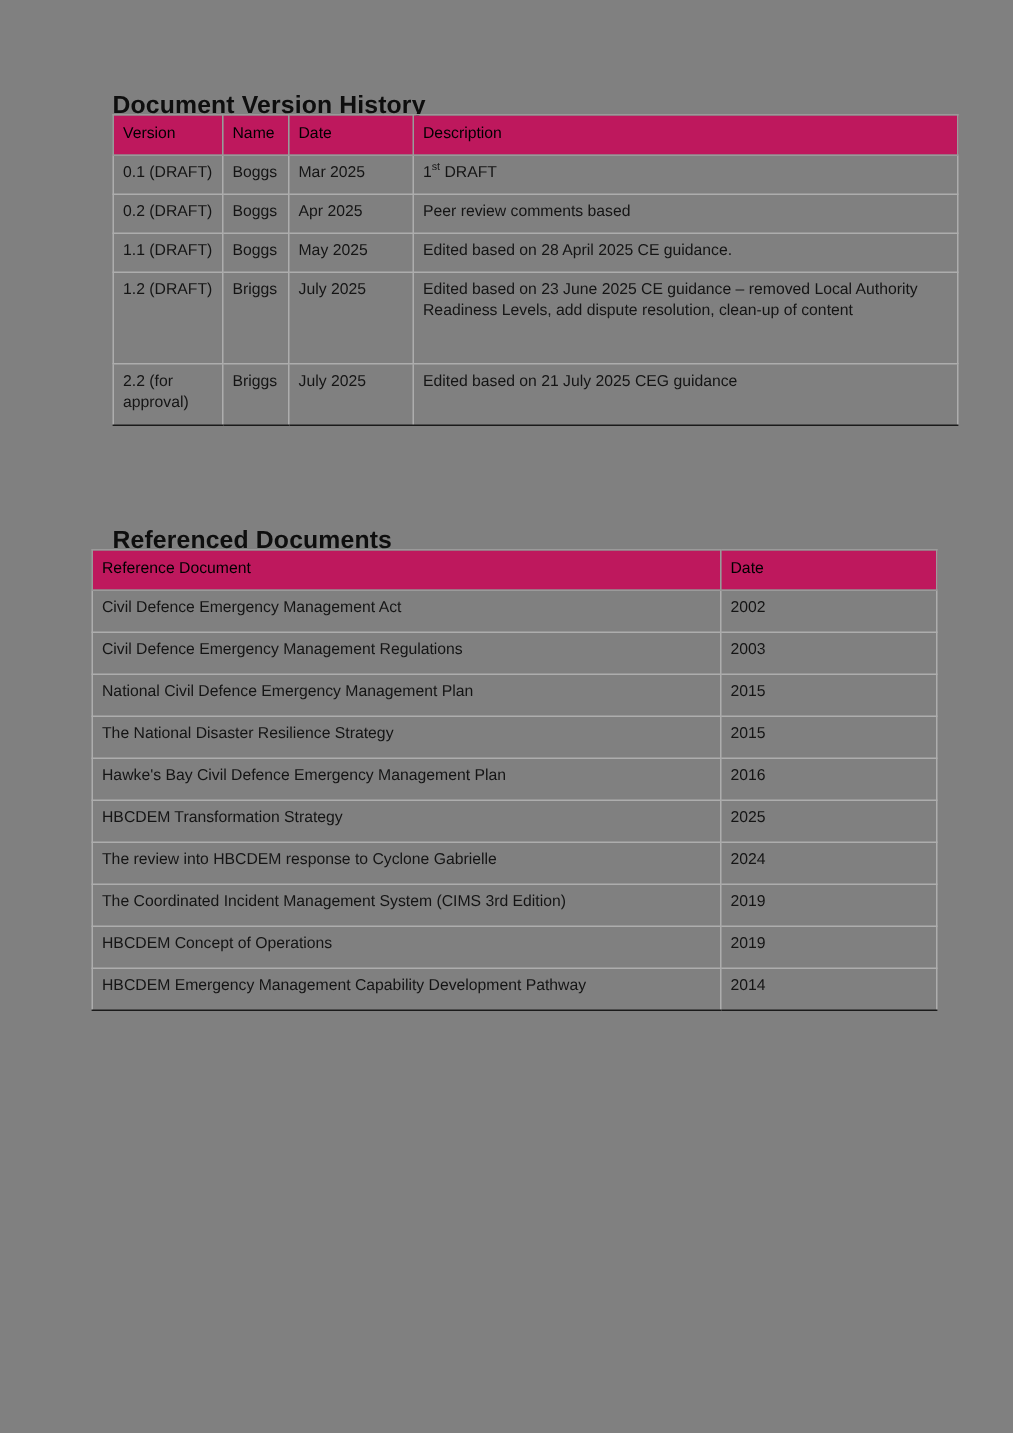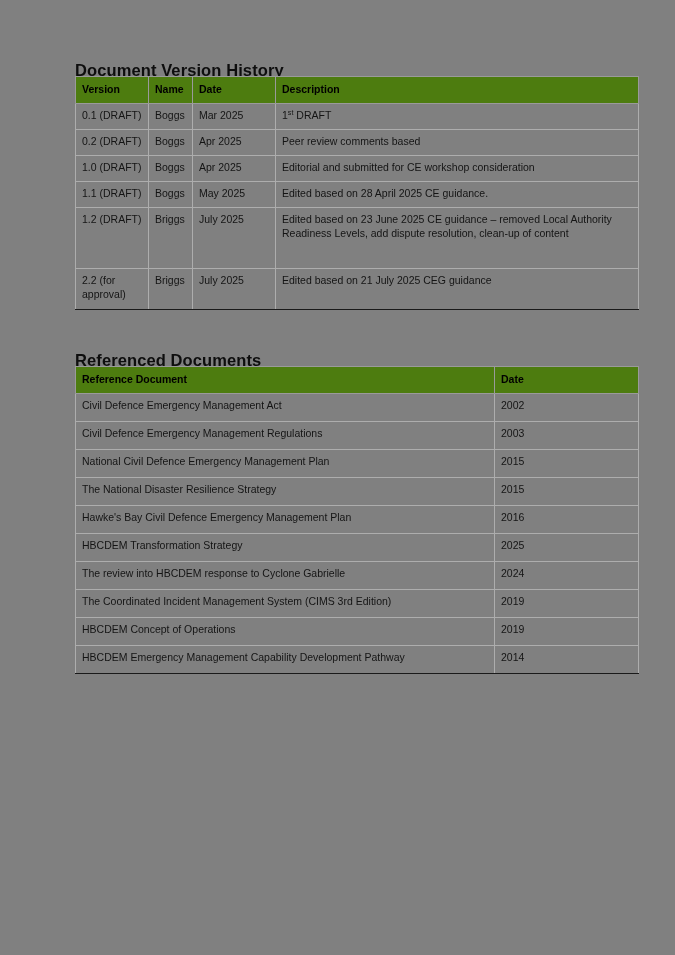--- a/index.html
+++ b/index.html
@@ -42,22 +42,22 @@
   table.doc-table th {
     border: 1px solid #adadad;
     padding: 5px 6px 5px 6px;
     vertical-align: top;
     text-align: left;
     font-weight: normal;
     line-height: 1.32;
     color: #141414;
   }
   table.doc-table thead th {
-    background: #4d7c0f;
-    font-weight: bold;
+    background: #be185d;
+    font-weight: normal;
     color: #000;
     border-color: #9a9a9a;
     padding-top: 6px;
     padding-bottom: 6px;
     font-size: 10.5px;
   }
   
   table.doc-table {
     border: 1px solid #1a1a1a;
   }
@@ -75,21 +75,21 @@
   #version-table col.c-name    { width: 44px; }
   #version-table col.c-date    { width: 83px; }
   #version-table col.c-desc    { width: 363px; }
 
   #version-table tbody td { height: 15px; }
   #version-table tbody tr.tall td { height: 50px; }
   #version-table tbody tr.tall2 td { height: 30px; }
 
   
   #refs-table {
-    left: 75px;
+    left: 61px;
     top: 366px;
     width: 563px;
   }
   #refs-table col.c-ref  { width: 419px; }
   #refs-table col.c-year { width: 144px; }
   #refs-table tbody td { height: 17px; }
 
   sup {
     font-size: 0.68em;
     vertical-align: super;
@@ -125,26 +125,20 @@
         <td>Mar 2025</td>
         <td><span>1</span><sup>st</sup><span> DRAFT</span></td>
       </tr>
       <tr>
         <td>0.2 (DRAFT)</td>
         <td>Boggs</td>
         <td>Apr 2025</td>
         <td>Peer review comments based</td>
       </tr>
       <tr>
-        <td>1.0 (DRAFT)</td>
-        <td>Boggs</td>
-        <td>Apr 2025</td>
-        <td>Editorial and submitted for CE workshop consideration</td>
-      </tr>
-      <tr>
         <td>1.1 (DRAFT)</td>
         <td>Boggs</td>
         <td>May 2025</td>
         <td>Edited based on 28 April 2025 CE guidance.</td>
       </tr>
       <tr class="tall">
         <td>1.2 (DRAFT)</td>
         <td>Briggs</td>
         <td>July 2025</td>
         <td>Edited based on 23 June 2025 CE guidance – removed Local Authority Readiness Levels, add dispute resolution, clean-up of content</td>

